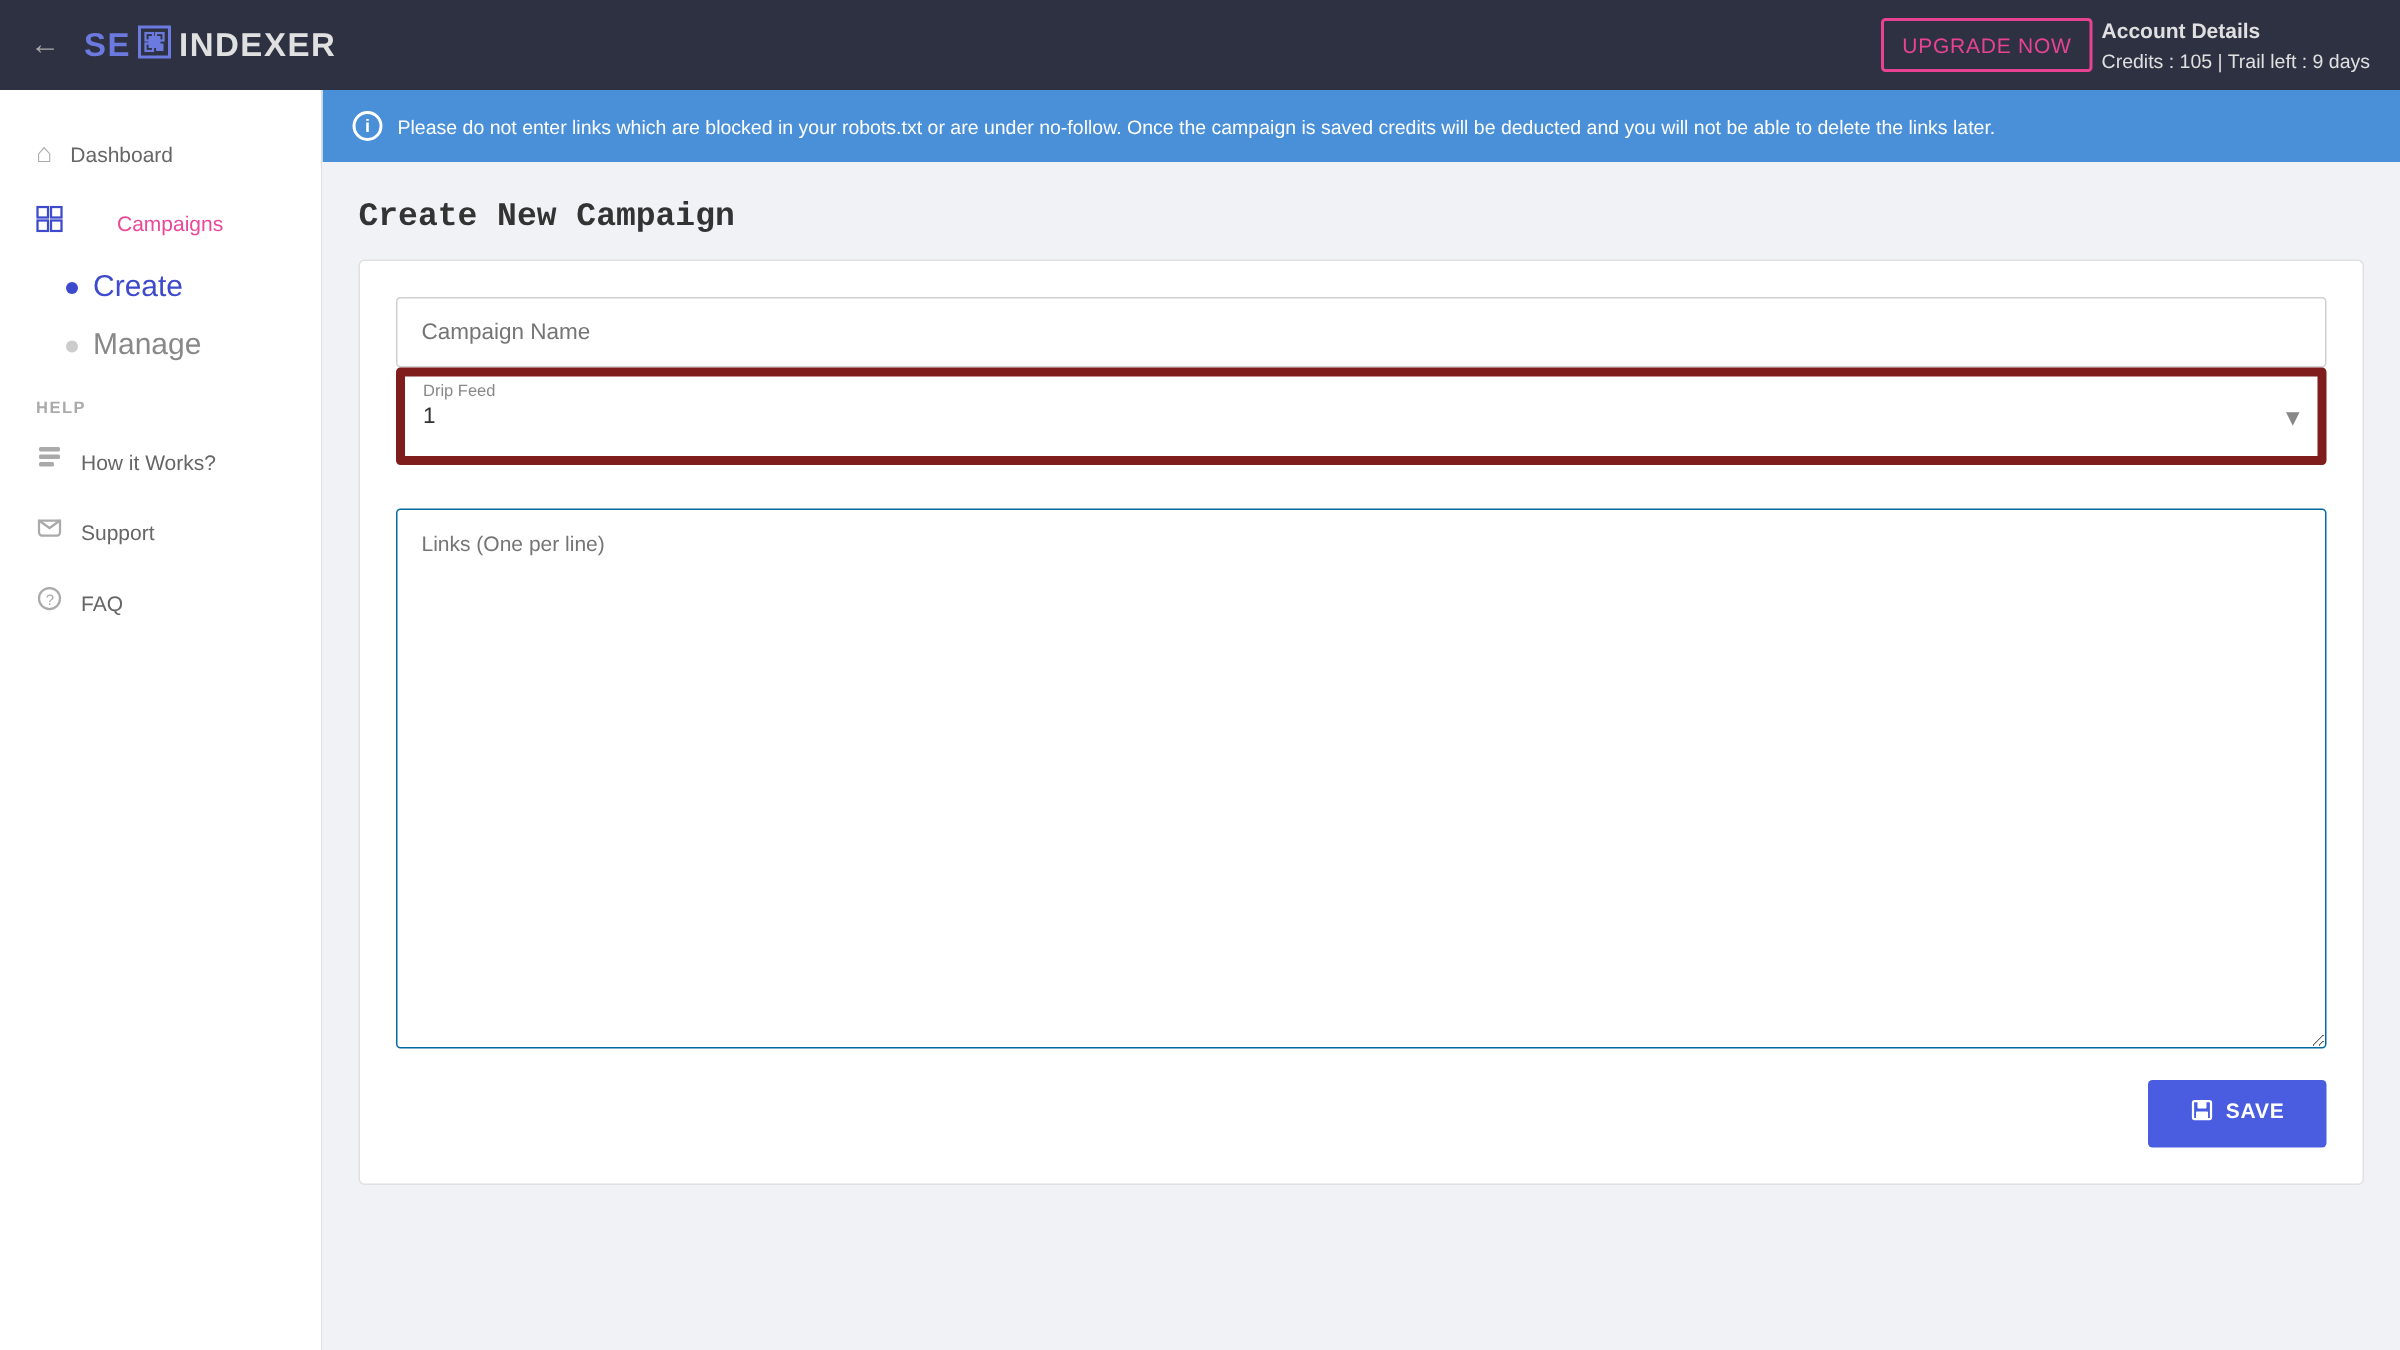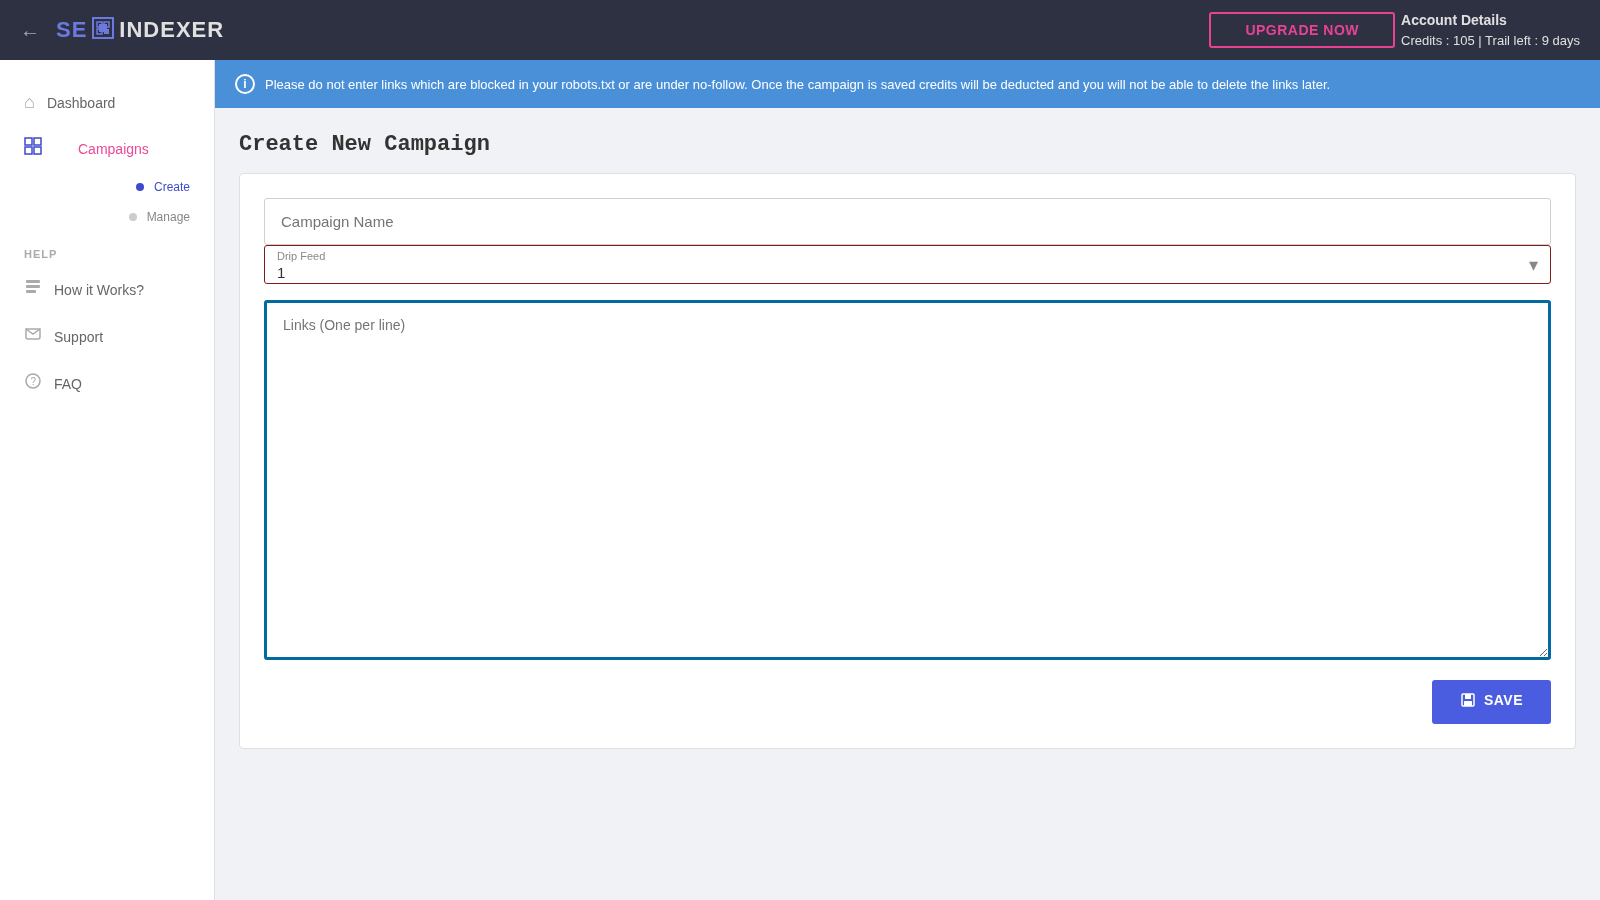--- a/index.html
+++ b/index.html
@@ -47,23 +47,23 @@
       height: 8px;
       background: #6c7ae0;
       position: absolute;
     }
     .logo-indexer { color: #e0e0e0; }
     .header-spacer { flex: 1; }
     .upgrade-btn {
       border: 2px solid #e84393;
       color: #e84393;
       background: transparent;
-      padding: 8px 34px;
+      padding: 8px 12px;
       font-size: 14px;
-      font-weight: bold;
+      font-weight: normal;
       cursor: pointer;
       border-radius: 3px;
       letter-spacing: 0.5px;
     }
     .account-details {
       color: #e0e0e0;
       font-size: 13px;
       margin-left: 6px;
       line-height: 1.5;
     }
@@ -99,27 +99,26 @@
     .sidebar-item.active-parent .icon { color: #3d4acc; }
     .sidebar-section-label {
       font-size: 11px;
       color: #aaa;
       padding: 16px 24px 6px 24px;
       letter-spacing: 1px;
       font-weight: 700;
     }
     .sidebar-sub {
       padding: 8px 24px 8px 44px;
-      font-size: 12px;
+      font-size: 20px;
       color: #888;
       display: flex;
       align-items: center;
       gap: 10px;
       cursor: pointer;
-      justify-content: flex-end;
     }
     .sidebar-sub.active { color: #3d4acc; }
     .sidebar-dot {
       width: 8px;
       height: 8px;
       border-radius: 50%;
       background: #ccc;
       flex-shrink: 0;
     }
     .sidebar-dot.active { background: #3d4acc; }
@@ -169,24 +168,24 @@
       width: 100%;
       padding: 14px 16px;
       font-size: 15px;
       border: 1px solid #d0d0d0;
       border-radius: 3px;
       outline: none;
       color: #333;
     }
     .drip-feed-wrapper {
       position: relative;
-      border: 1px solid #7f1d1d;
-      border-radius: 3px;
-      padding: 4px 12px 1px 12px;
-      margin-bottom: 16px;
+      border: 6px solid #7f1d1d;
+      border-radius: 3px;
+      padding: 4px 12px 17px 12px;
+      margin-bottom: 29px;
     }
     .drip-feed-label {
       font-size: 11px;
       color: #888;
       margin-bottom: 2px;
     }
     .drip-feed-select {
       width: 100%;
       border: none;
       outline: none;
@@ -204,21 +203,21 @@
       transform: translateY(-50%);
       font-size: 18px;
       color: #888;
       pointer-events: none;
     }
     .links-textarea {
       width: 100%;
       height: 360px;
       padding: 14px 16px;
       font-size: 14px;
-      border: 3px solid #0369a1;
+      border: 1px solid #0369a1;
       border-radius: 3px;
       resize: vertical;
       outline: none;
       color: #999;
       font-family: inherit;
     }
     .form-footer {
       display: flex;
       justify-content: flex-end;
       margin-top: 16px;

